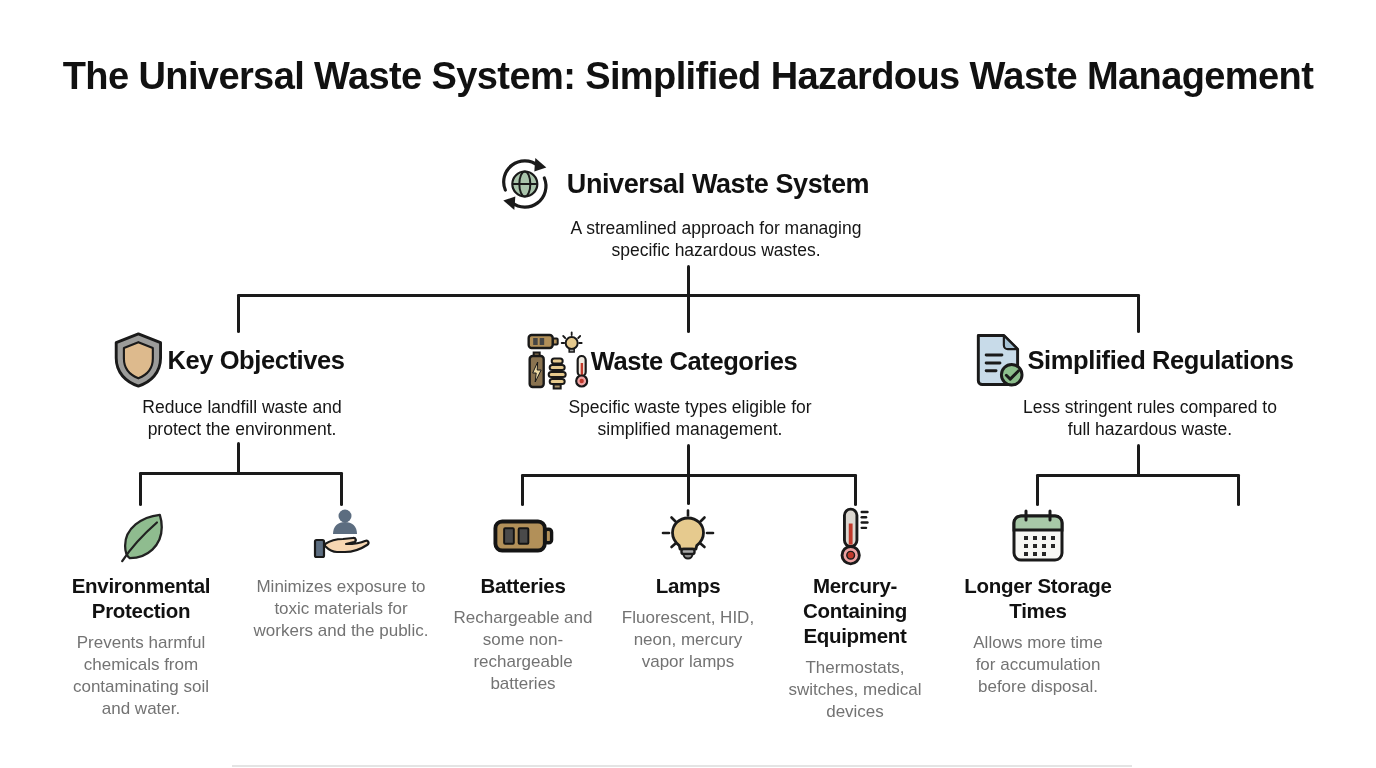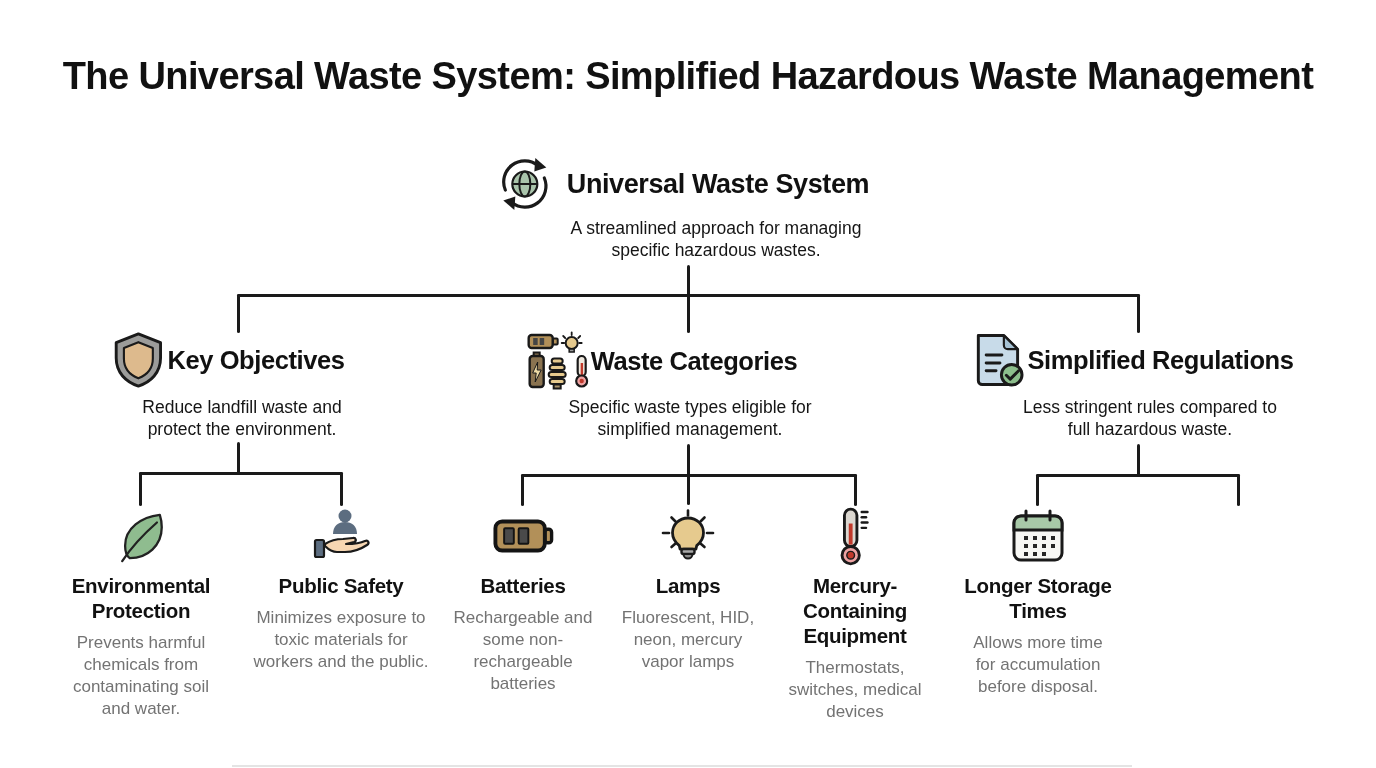--- a/index.html
+++ b/index.html
@@ -129,21 +129,20 @@
 
   <div class="leaf-node" style="left:341px;">
     <div class="leaf-icon-box">
       <svg width="60" height="60" viewBox="0 0 60 60">
         <circle cx="34" cy="10" r="6.5" fill="#5c6d80"></circle>
         <path d="M22 28 c0 -8 5 -12 12 -12 c7 0 12 4 12 12 z" fill="#5c6d80"></path>
         <rect x="4" y="34" width="9" height="17" rx="1.5" stroke="#1a1a1a" stroke-width="2.2" fill="#5c6d80"></rect>
         <path d="M14 38 c6 -4 12 -5 18 -5 l10 -1 c3 -0.3 4 3 1 4 l-8 2 c9 0 15 -1 19 -3 c3 -1.5 5 2 2 4 c-6 4 -13 7 -22 7 h-8 c-5 0 -9 -3 -12 -6 z" stroke="#1a1a1a" stroke-width="2.2" stroke-linejoin="round" fill="#f6d6b2"></path>
       </svg>
     </div>
-    <div class="leaf-title" style="width:200px;">Public Safety</div>
     <div class="leaf-desc" style="width:180px;">Minimizes exposure to toxic materials for workers and the public.</div>
   </div>
 
   <div class="leaf-node" style="left:523px;">
     <div class="leaf-icon-box">
       <svg width="62" height="40" viewBox="0 0 64 40">
         <rect x="54" y="13" width="7" height="14" rx="3" stroke="#141414" stroke-width="3.5" fill="#b29059"></rect>
         <rect x="3" y="5" width="51" height="30" rx="7" stroke="#141414" stroke-width="4" fill="#b29059"></rect>
         <rect x="12" y="12" width="10" height="16" rx="1" fill="#4a4a4a" stroke="#141414" stroke-width="2"></rect>
         <rect x="27" y="12" width="10" height="16" rx="1" fill="#4a4a4a" stroke="#141414" stroke-width="2"></rect>

